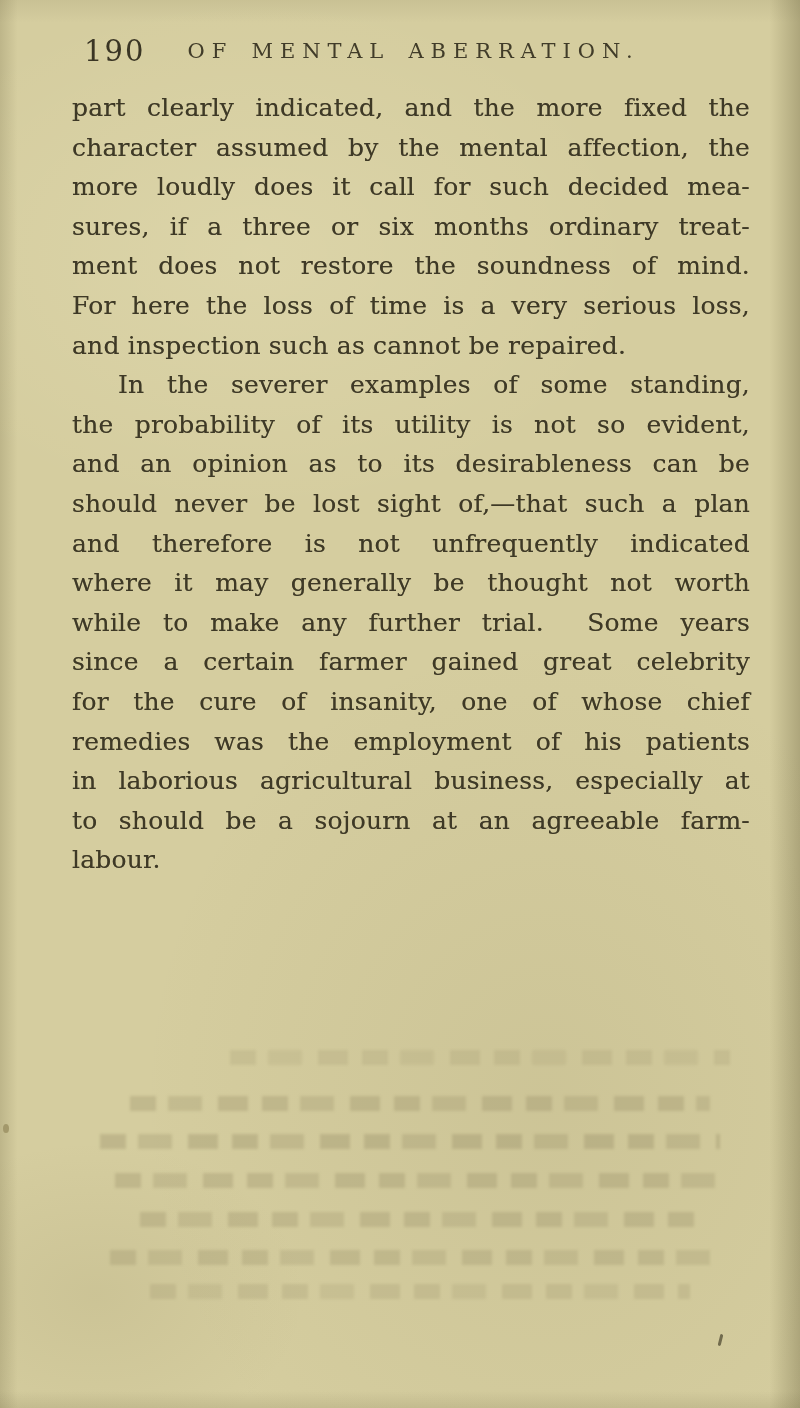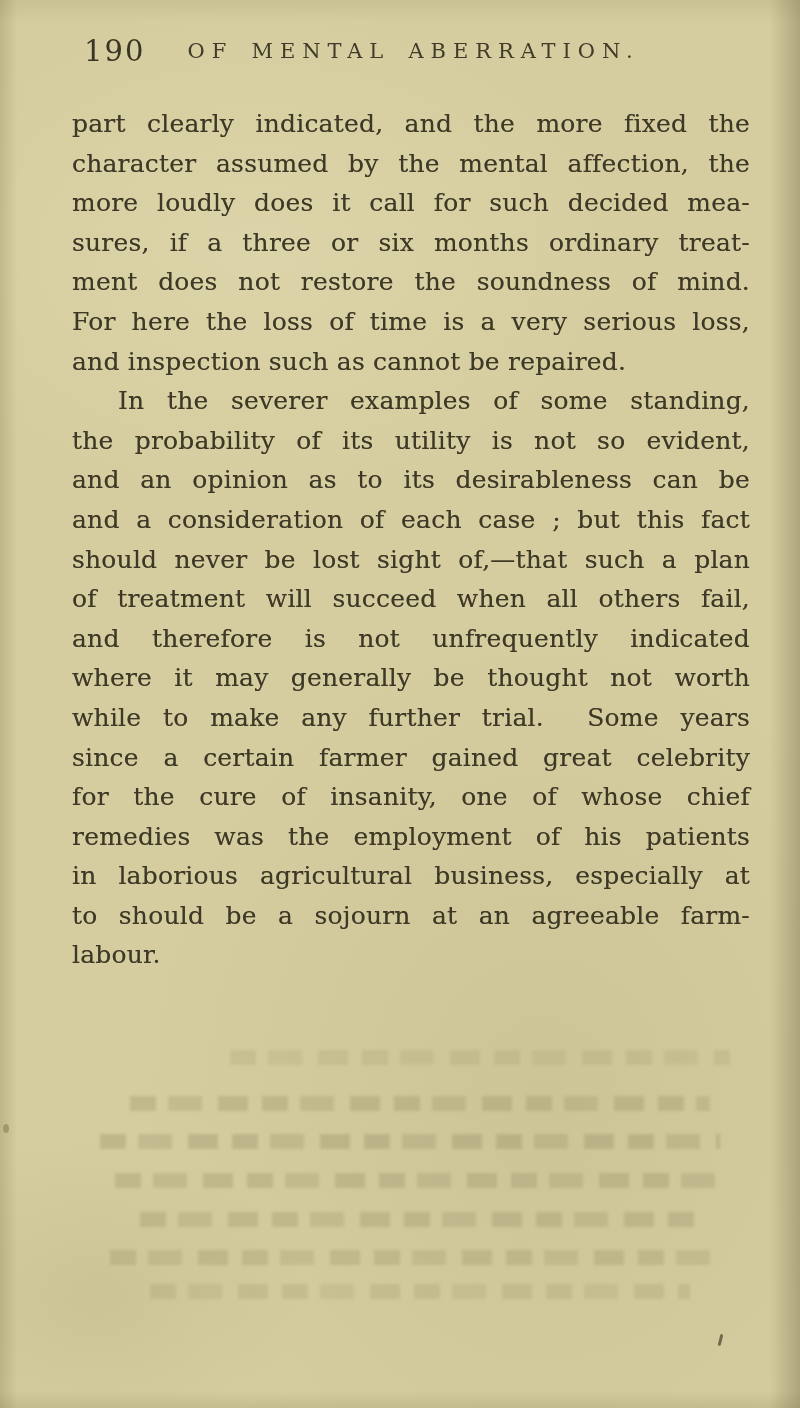--- a/index.html
+++ b/index.html
@@ -44,21 +44,21 @@
     transform: translateX(-47%);
     font-size: 21px;
     letter-spacing: 0.33em;
     word-spacing: 0.22em;
     white-space: nowrap;
     color: #413c29;
   }
   .body {
     position: absolute;
     left: 72px;
-    top: 104px;
+    top: 88px;
     width: 678px;
     font-size: 25px;
     letter-spacing: 0.2px;
     text-shadow: 0 0 0.6px rgba(62,57,38,0.55);
   }
   .line {
     height: 39.6px;
     line-height: 39.6px;
     text-align: justify;
     text-align-last: justify;
@@ -114,23 +114,21 @@
       <div class="line">part clearly indicated, and the more fixed the</div>
       <div class="line">character assumed by the mental affection, the</div>
       <div class="line">more loudly does it call for such decided mea-</div>
       <div class="line">sures, if a three or six months ordinary treat-</div>
       <div class="line">ment does not restore the soundness of mind.</div>
       <div class="line">For here the loss of time is a very serious loss,</div>
       <div class="line para-end">and inspection such as cannot be repaired.</div>
       <div class="line indent">In the severer examples of some standing,</div>
       <div class="line">the probability of its utility is not so evident,</div>
       <div class="line">and an opinion as to its desirableness can be</div>
-      <div class="line">and a consideration of each case ; but this fact</div>
       <div class="line">should never be lost sight of,—that such a plan</div>
-      <div class="line">of treatment will succeed when all others fail,</div>
       <div class="line">and therefore is not unfrequently indicated</div>
       <div class="line">where it may generally be thought not worth</div>
       <div class="line">while to make any further trial.&nbsp; Some years</div>
       <div class="line">since a certain farmer gained great celebrity</div>
       <div class="line">for the cure of insanity, one of whose chief</div>
       <div class="line">remedies was the employment of his patients</div>
       <div class="line">in laborious agricultural business, especially at</div>
       <div class="line">to should be a sojourn at an agreeable farm-</div>
       <div class="line para-end">labour.</div>
     </div>

